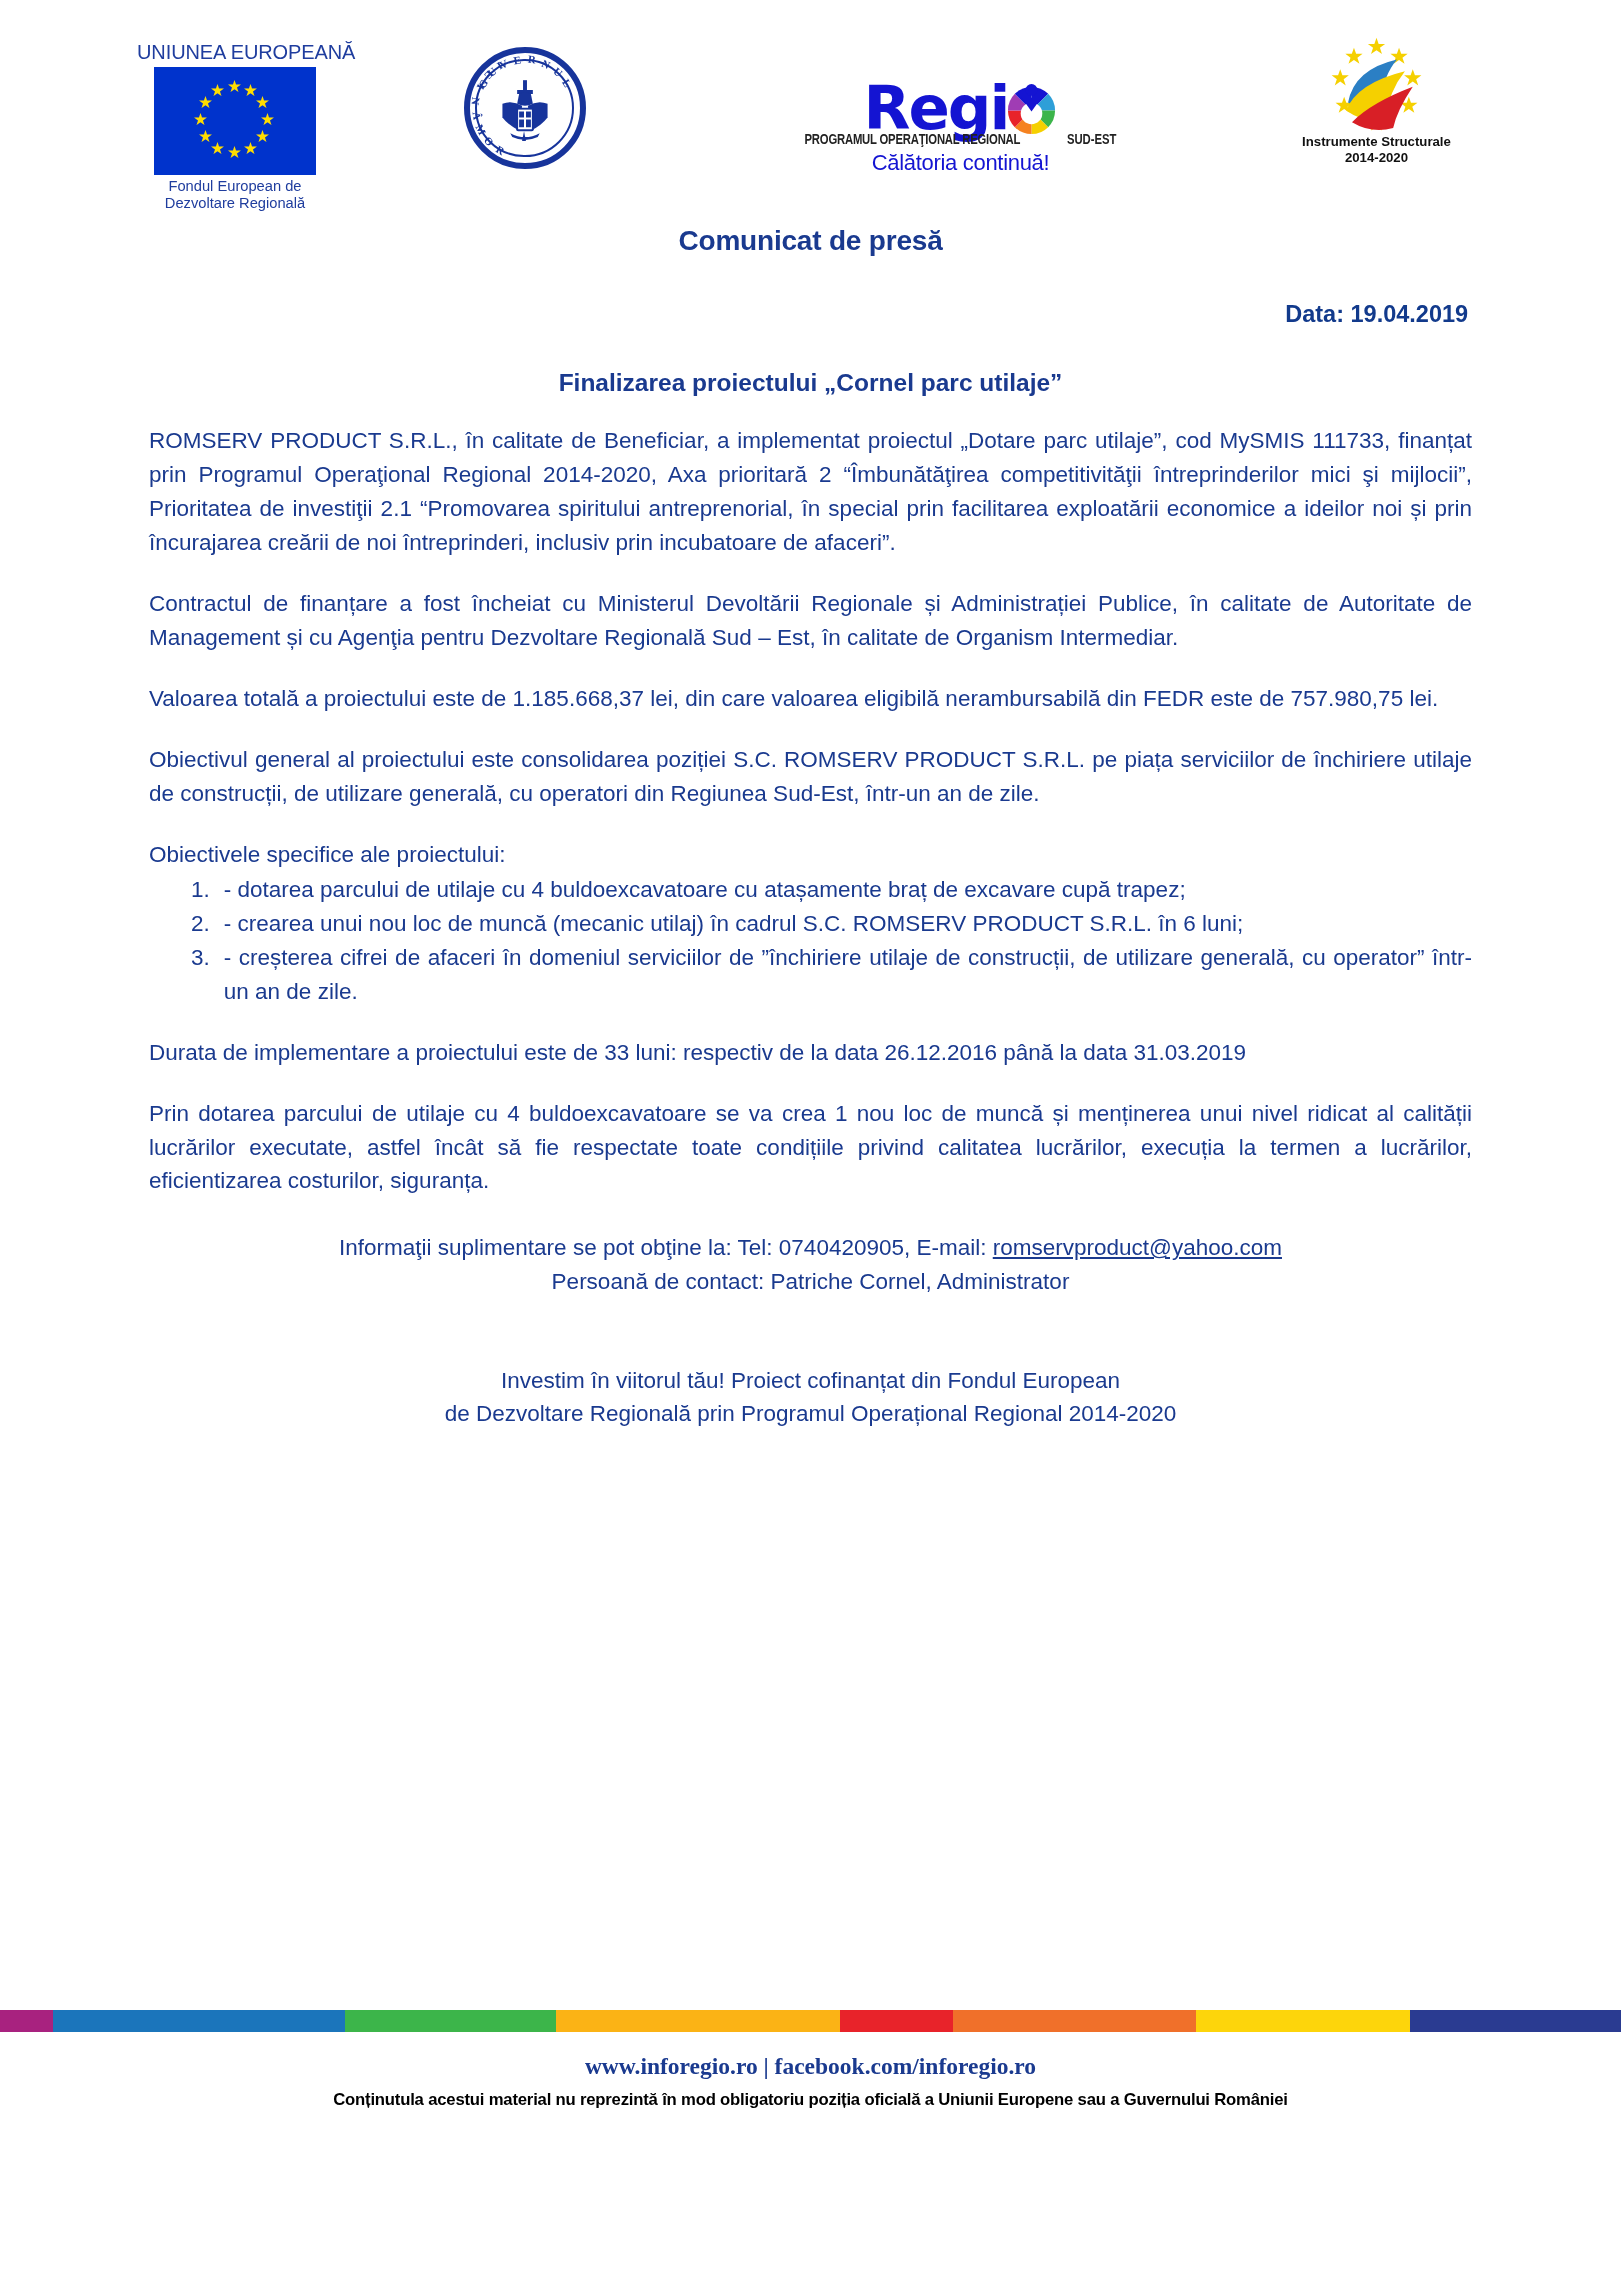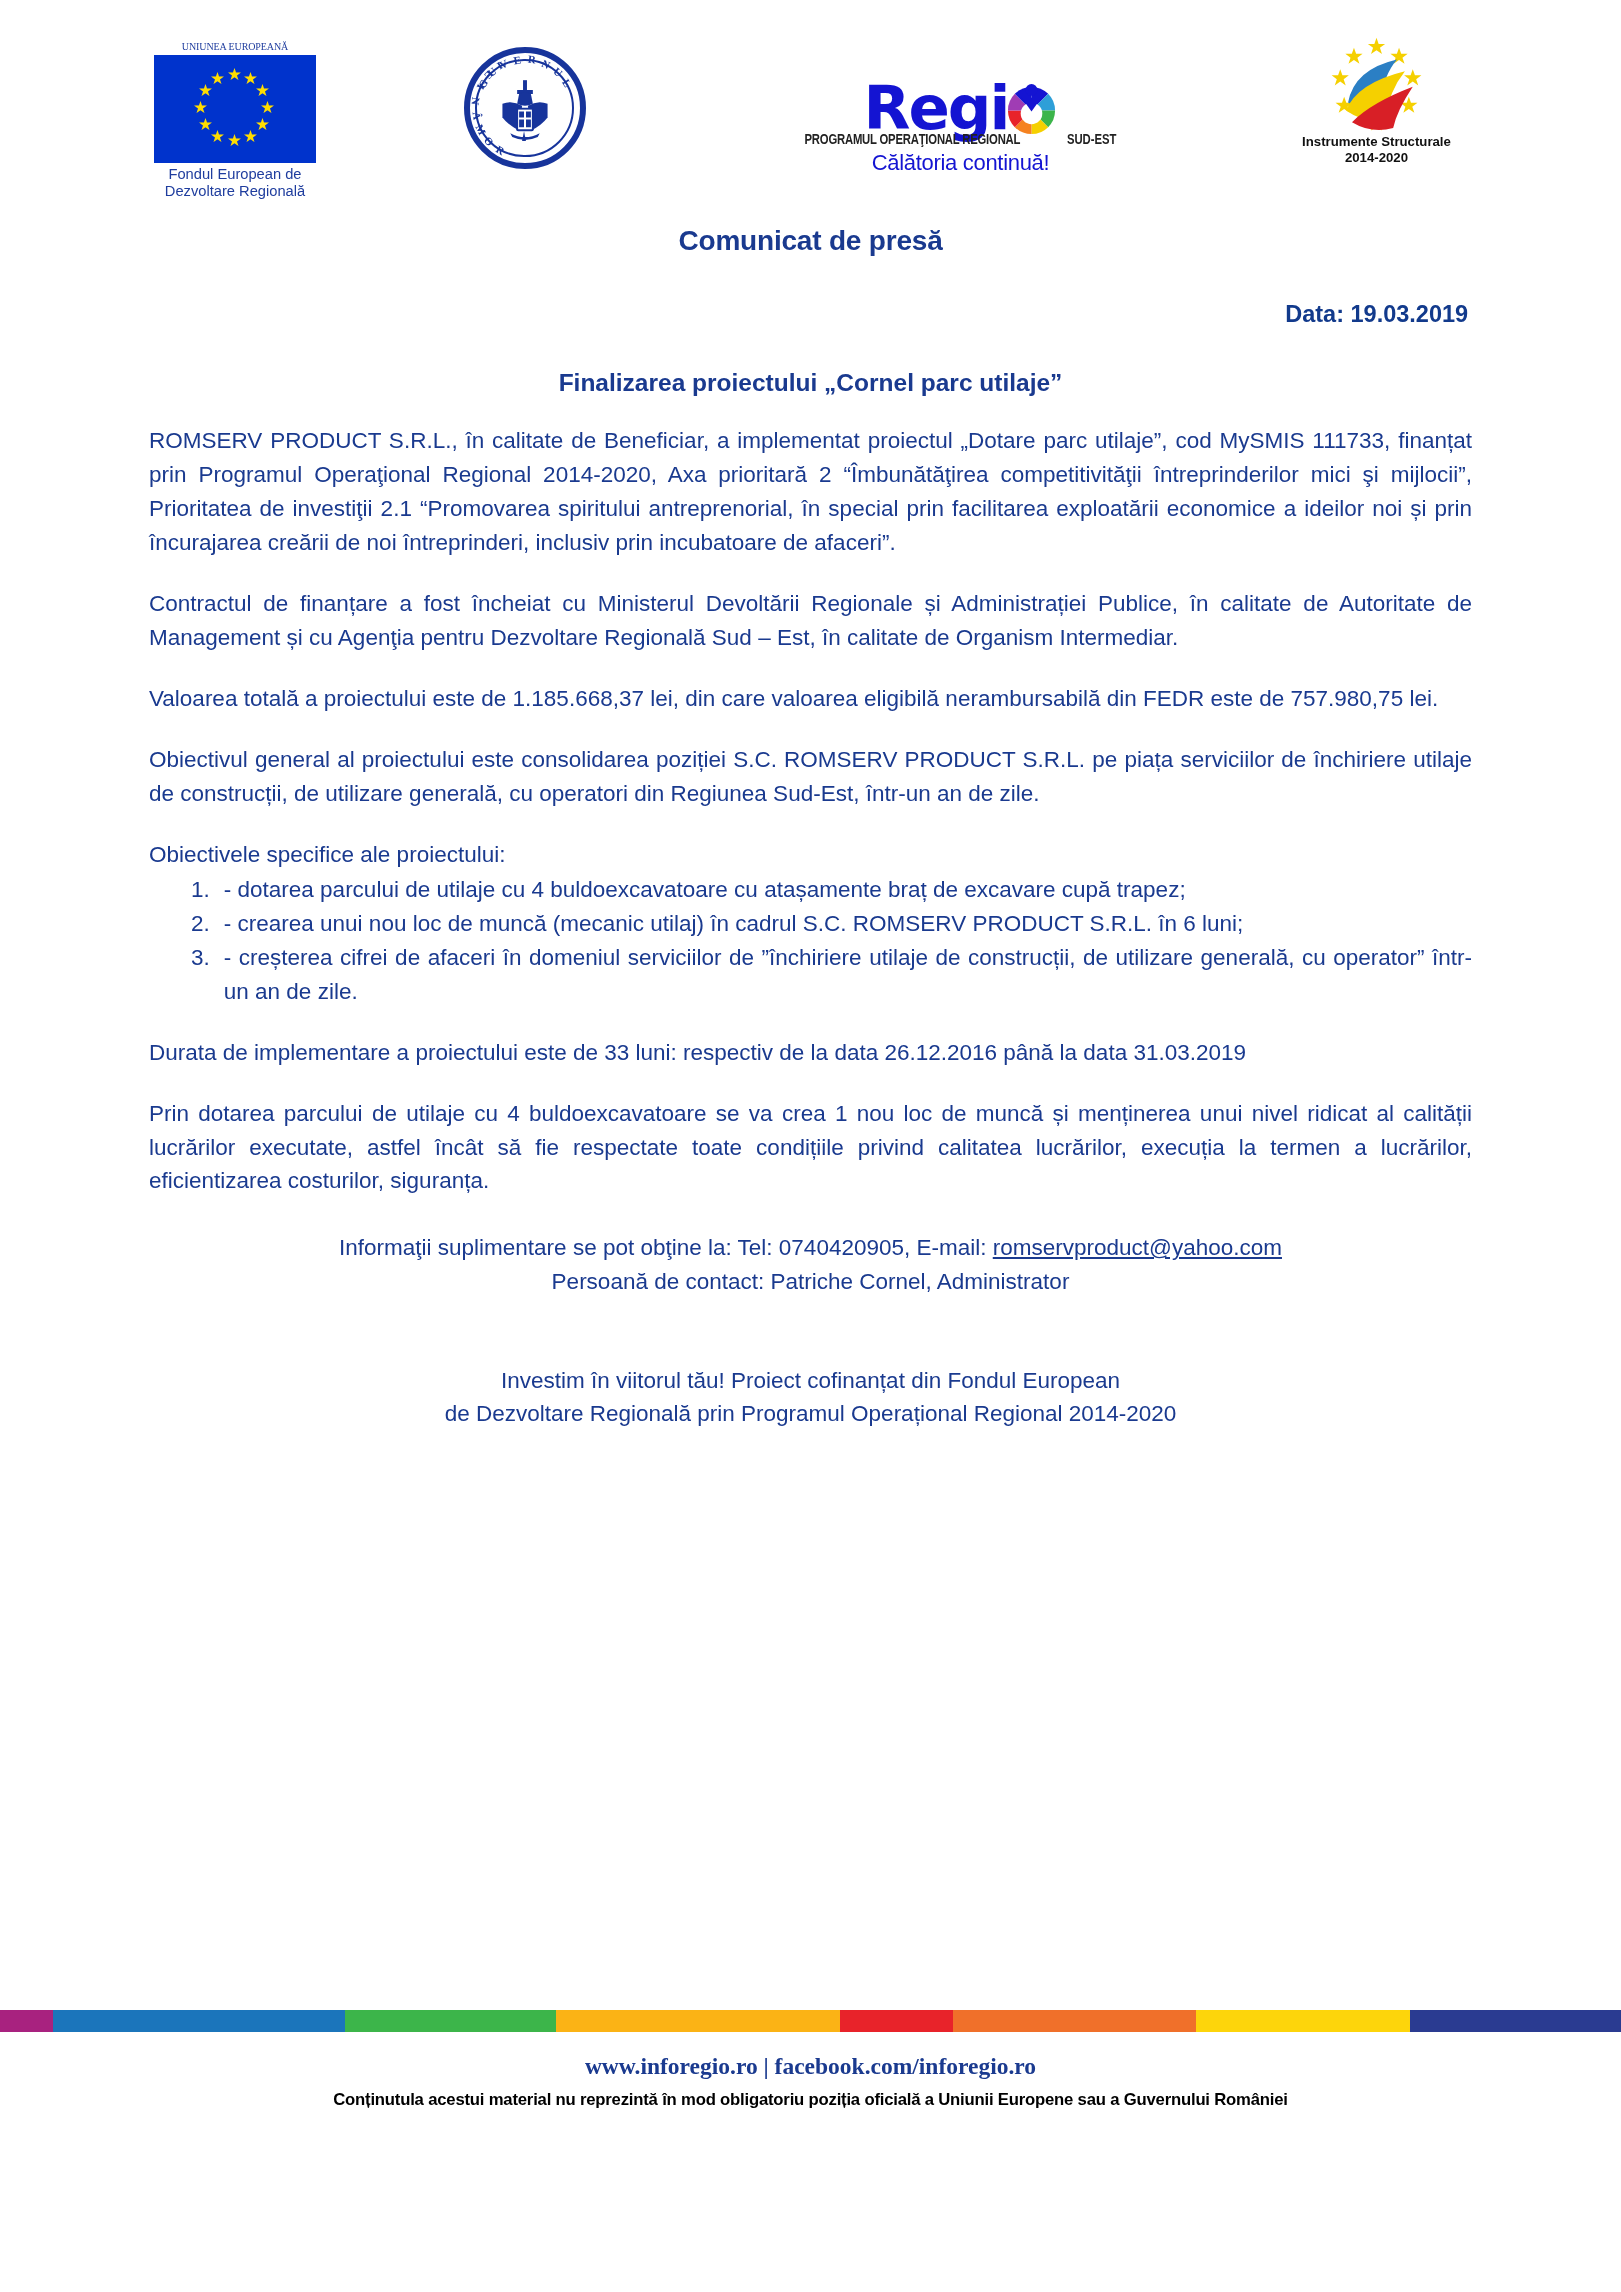--- a/index.html
+++ b/index.html
@@ -21,22 +21,22 @@
     padding: 39px 88px 0 88px;
   }
   .logo {
     position: absolute;
     text-align: center;
   }
 
   
   .logo-eu { left: 137px; top: 41px; width: 196px; }
   .eu-caption-top {
-    font-size: 10px; color: #1f3d9e; letter-spacing: -0.1px;
-    font-family: Liberation Serif, serif; white-space: nowrap;
+    font-size: 20px; color: #1f3d9e; letter-spacing: -0.1px;
+    font-family: Liberation Sans, sans-serif; white-space: nowrap;
   }
   .eu-flag {
     width: 162px; height: 108px; background: #0033cc;
     margin: 2.9px auto 2.9px auto; position: relative;
   }
   .eu-flag .star {
     position: absolute; color: #ffdd00; font-size: 16.7px; line-height: 16.7px;
   }
   .eu-caption-bottom {
     font-size: 14.7px; color: #1f3d9e; line-height: 1.15;
@@ -314,21 +314,21 @@
       <div>Instrumente Structurale</div>
       <div>2014-2020</div>
     </div>
   </div>
 </div>
 
 <div class="doc">
 
   <h1 class="doc-title">Comunicat de presă</h1>
 
-  <div class="date-line">Data: 19.03.2019</div>
+  <div class="date-line">Data: 19.04.2019</div>
 
   <h2 class="sub-title">Finalizarea proiectului „Cornel parc utilaje”</h2>
 
   <p class="body-p">ROMSERV PRODUCT S.R.L., în calitate de Beneficiar,  a implementat proiectul „Dotare parc utilaje”, cod MySMIS 111733, finanțat prin Programul Operaţional Regional 2014-2020, Axa prioritară 2 “Îmbunătăţirea competitivităţii întreprinderilor mici şi mijlocii”, Prioritatea de investiţii 2.1 “Promovarea spiritului antreprenorial, în special prin facilitarea exploatării economice a ideilor noi și prin încurajarea creării de noi întreprinderi, inclusiv prin incubatoare de afaceri”.</p>
   <p class="body-p">Contractul de finanțare a fost încheiat cu Ministerul Devoltării Regionale și Administrației Publice, în calitate de Autoritate de Management și cu Agenţia pentru Dezvoltare Regională Sud – Est, în calitate de Organism Intermediar.</p>
   <p class="body-p">Valoarea totală a proiectului este de 1.185.668,37  lei, din care valoarea eligibilă nerambursabilă din FEDR este de 757.980,75 lei.</p>
   <p class="body-p">Obiectivul general al proiectului este consolidarea poziției S.C. ROMSERV PRODUCT S.R.L. pe piața serviciilor de închiriere utilaje de construcții, de utilizare generală, cu operatori din Regiunea Sud-Est, într-un an de zile.</p>
 
   <div class="label-line">Obiectivele specifice ale proiectului:</div>
   <ol class="obj-list">

